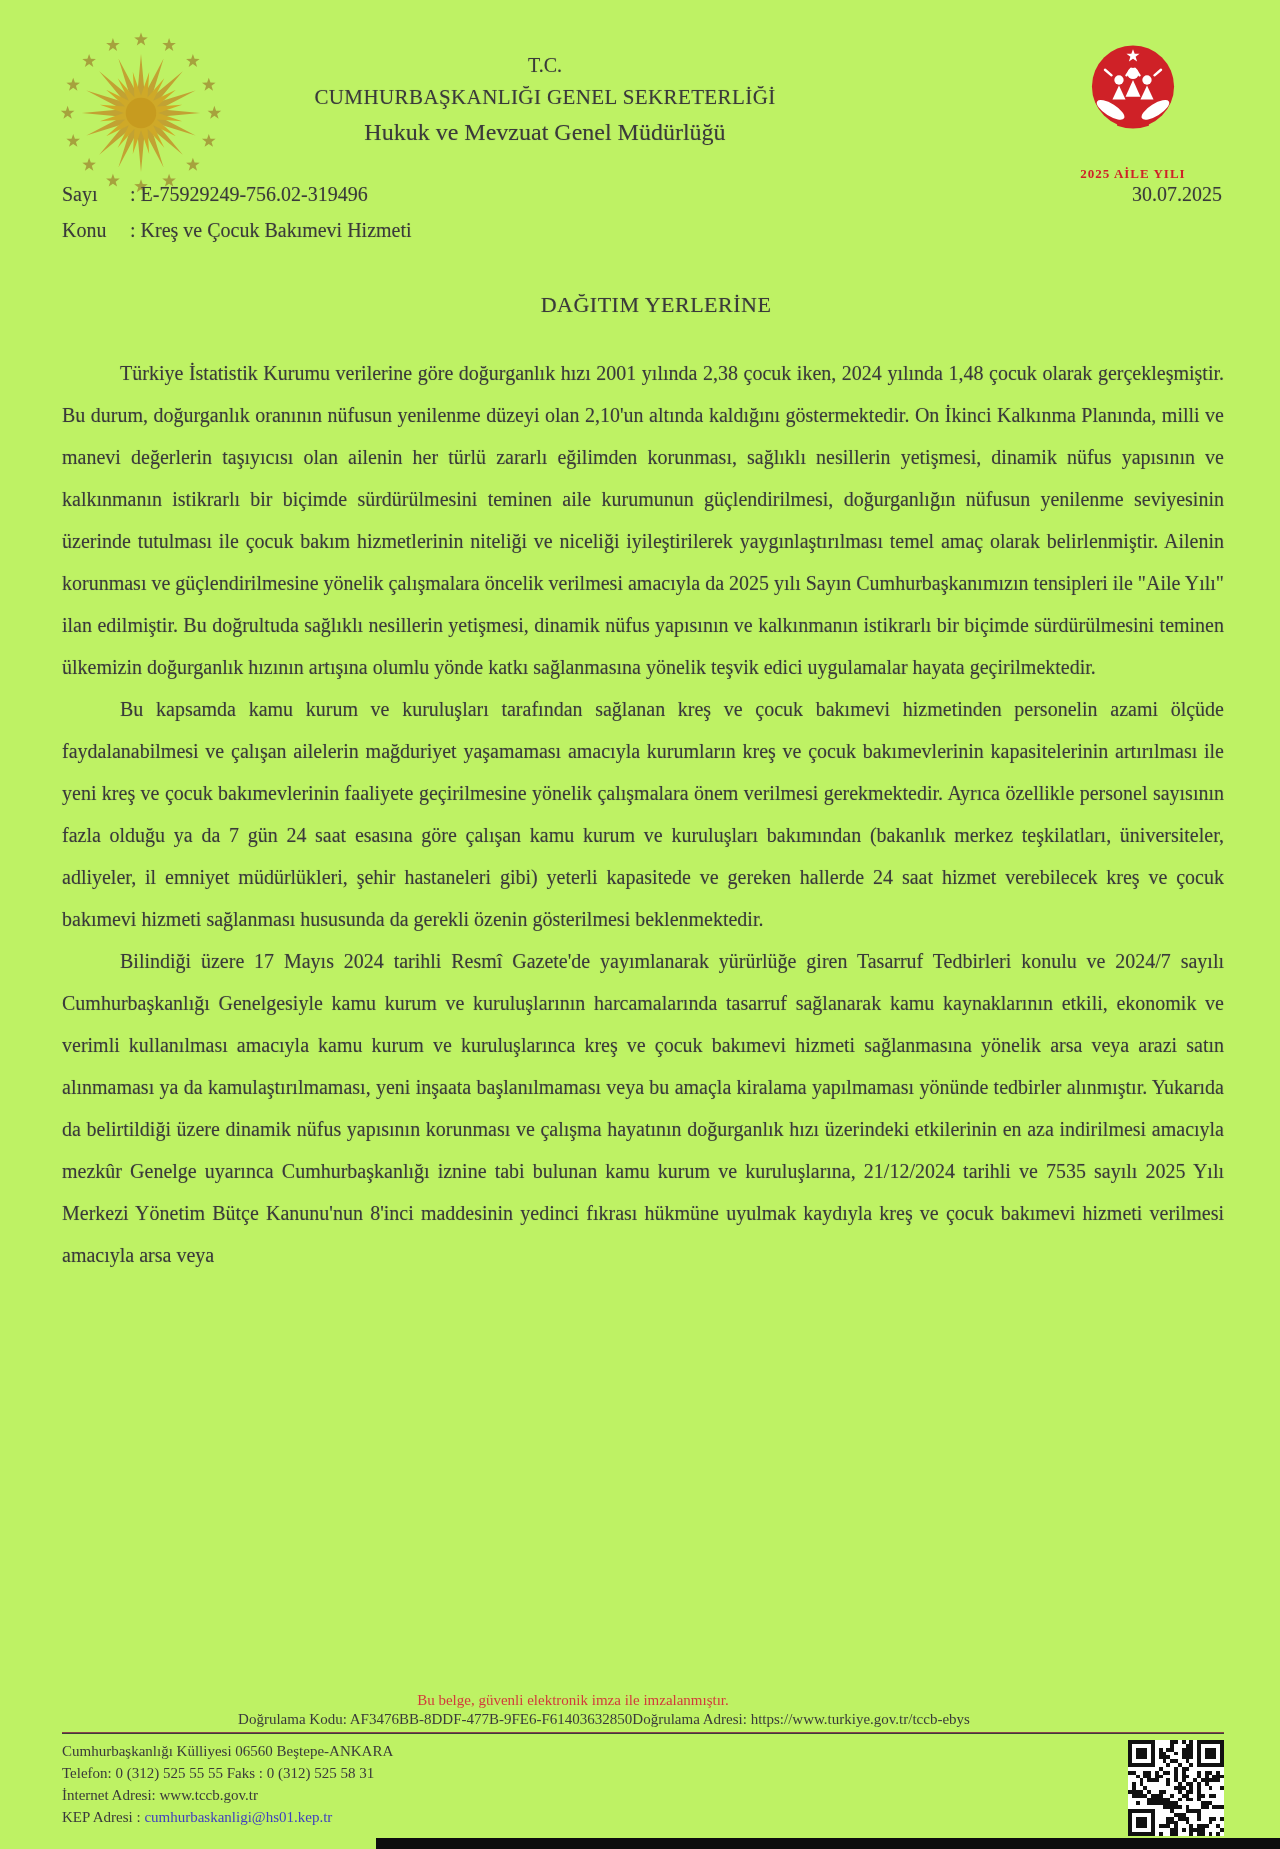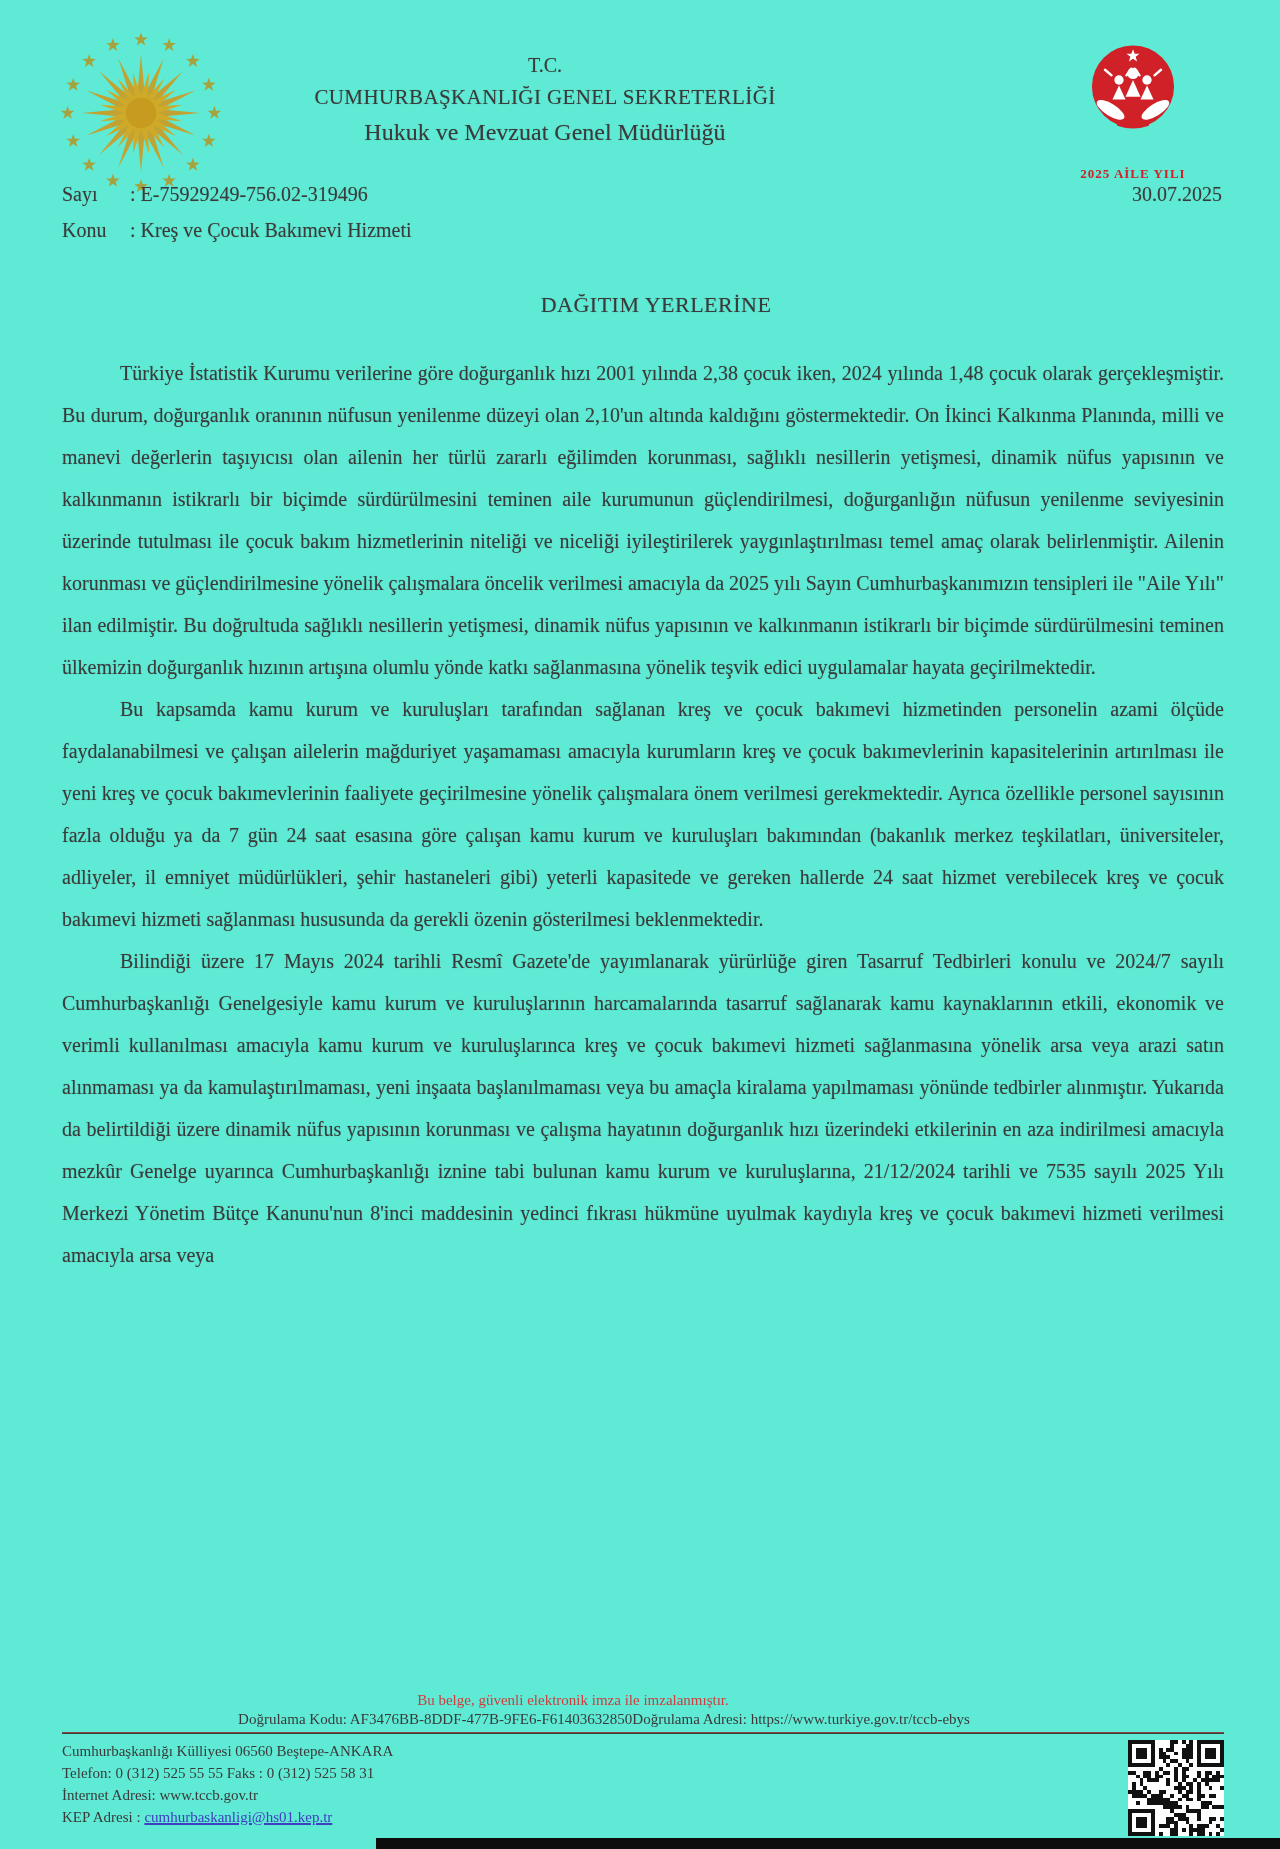--- a/index.html
+++ b/index.html
@@ -6,21 +6,21 @@
   body{
     width:1280px;height:1849px;
     background:#f4f4f2;
     font-family:"Liberation Serif","DejaVu Serif",serif;
     color:#3a3a3a;
     position:relative;
     overflow:hidden;
   }
   .page{
     position:absolute;inset:0;
-    background:#5eead4;
+    background:#bef264;
   }
   
   .seal{
     position:absolute;left:60px;top:32px;width:162px;height:162px;
   }
   .header-center{
     position:absolute;left:230px;top:50px;width:630px;
     text-align:center;line-height:1.55;
     text-shadow:0 0 1px rgba(60,60,60,.35);
   }
@@ -62,21 +62,21 @@
   .doc-footer{position:absolute;left:62px;right:56px;top:1692px;font-size:15px;}
   .esign-note{
     text-align:center;color:#d23b3b;font-size:15px;margin-bottom:2px;
     margin-right:140px;
   }
   .verify-row{display:flex;justify-content:center;padding-bottom:4px;}
   .verify-right{padding-right:78px;}
   .footer-rule{height:0;border-top:1px solid #8a4545;border-bottom:1px solid #3c3c3c;margin-bottom:6px;}
   .footer-bottom{display:flex;justify-content:space-between;align-items:flex-start;gap:13px;}
   .contact-block{line-height:22px;}
-  .kep-link{color:#3f3fc0;text-decoration:underline;text-decoration-thickness:2px;cursor:pointer;}
+  .kep-link{color:#3f3fc0;text-decoration-thickness:2px;cursor:pointer;}
   .info-block{text-align:right;line-height:22px;margin-left:auto;margin-right:12px;padding-top:2px;}
   .qr-box{width:96px;height:96px;flex:0 0 auto;}
   
   .bottom-bar{
     position:absolute;left:376px;right:0;bottom:0;height:11px;background:#0d0d0d;
   }
 </style>
 </head>
 <body>
 

